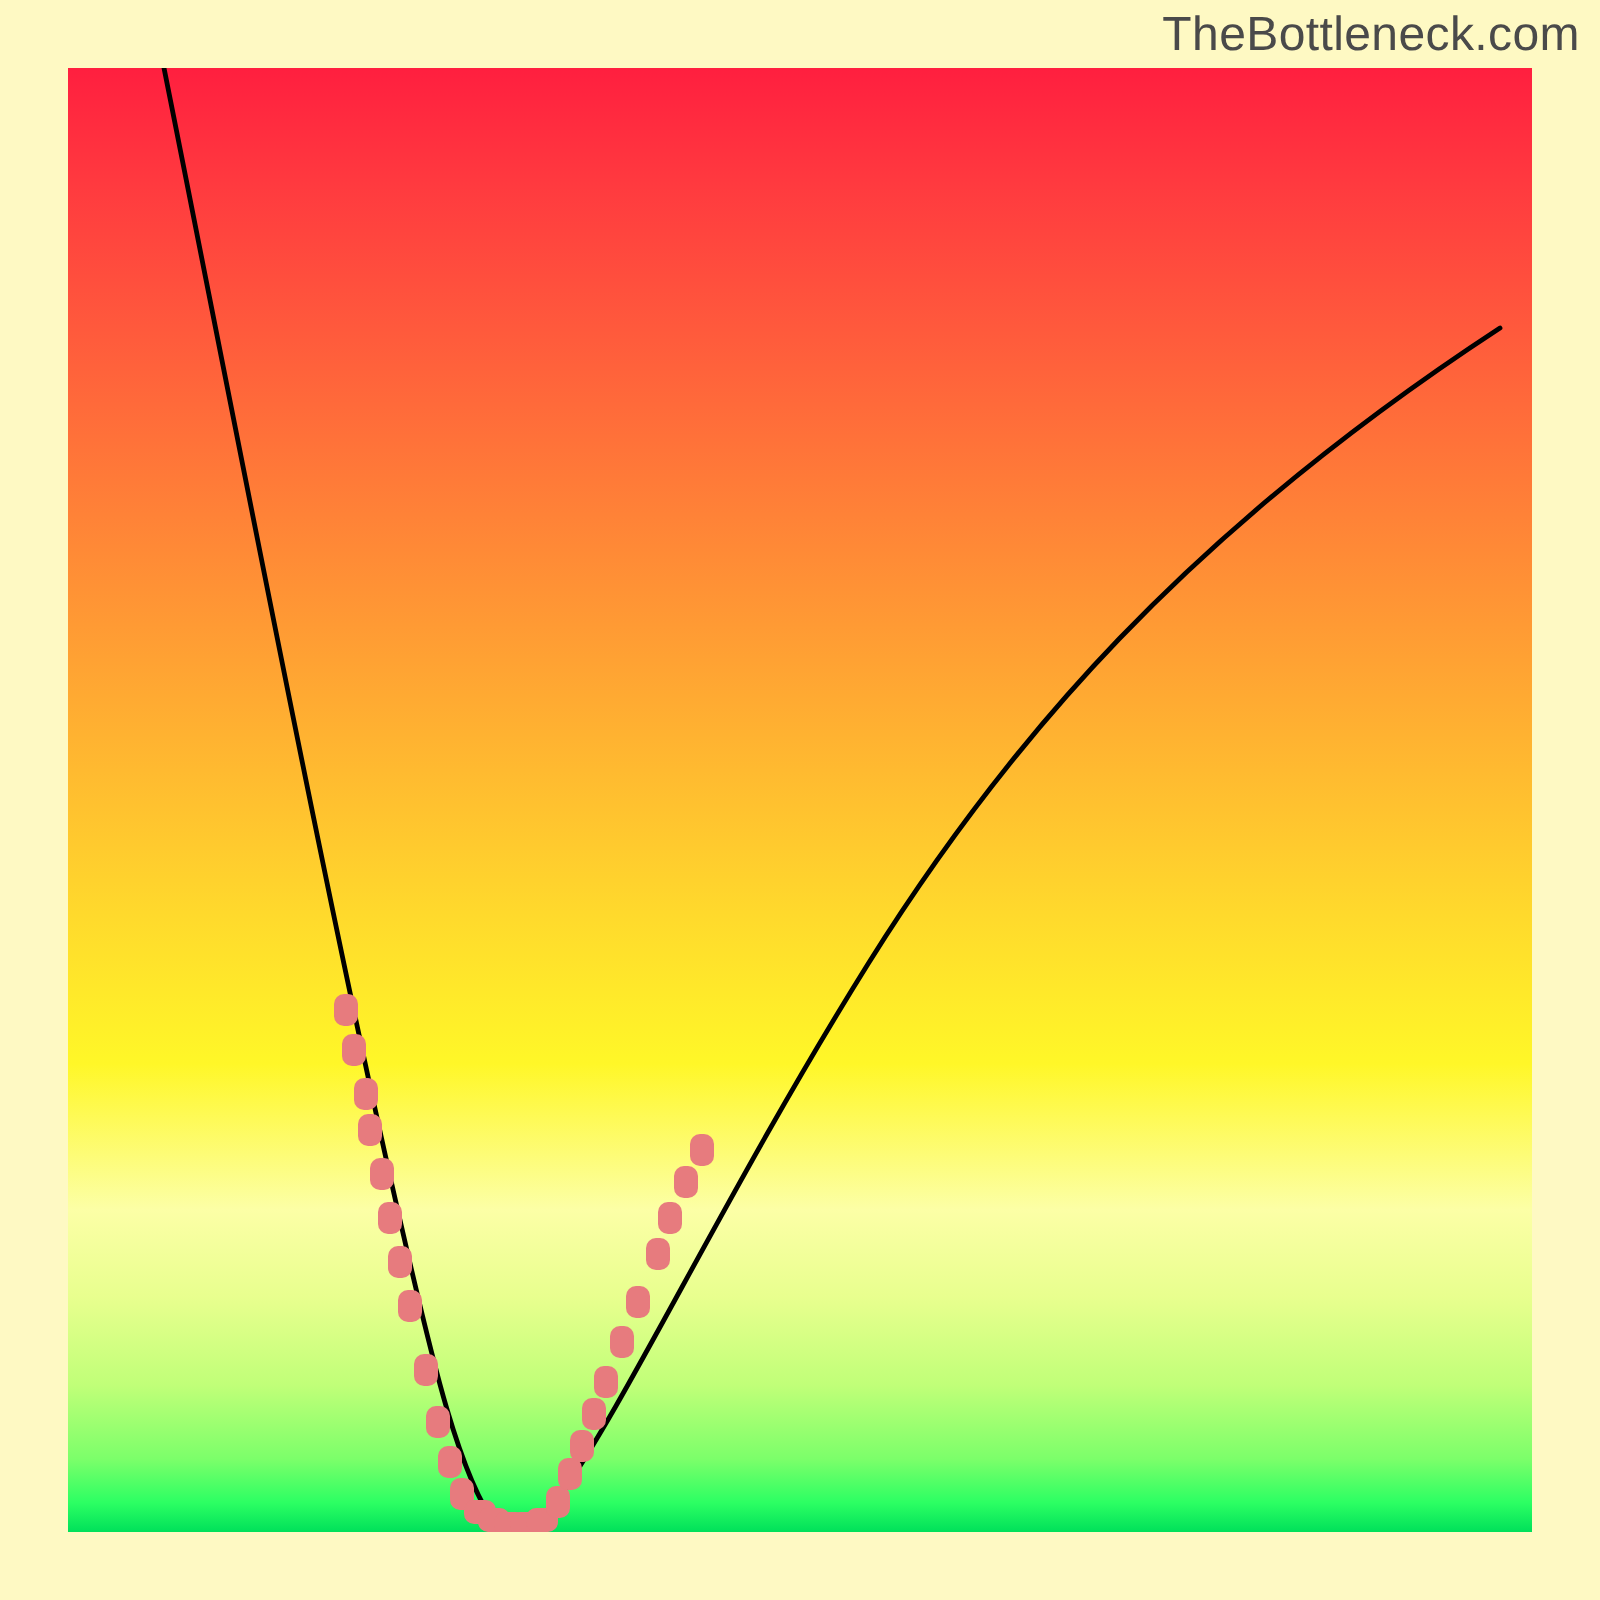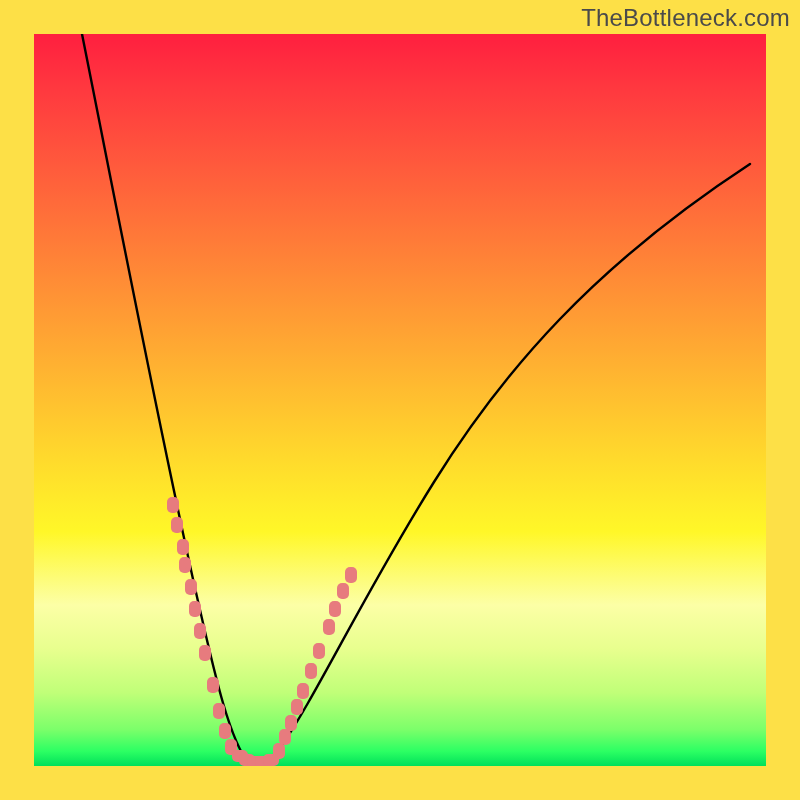--- a/index.html
+++ b/index.html
@@ -10,21 +10,21 @@
     overflow: hidden;
     background: #000;
     font-family: Arial, Helvetica, sans-serif;
   }
   .frame {
     position: absolute;
     left: 0;
     top: 0;
     width: 800px;
     height: 800px;
-    background: #fde047;
+    background: #fef9c3;
   }
   .plot {
     position: absolute;
     left: 34px;
     top: 34px;
     width: 732px;
     height: 732px;
     
     background: linear-gradient(
       to bottom,

